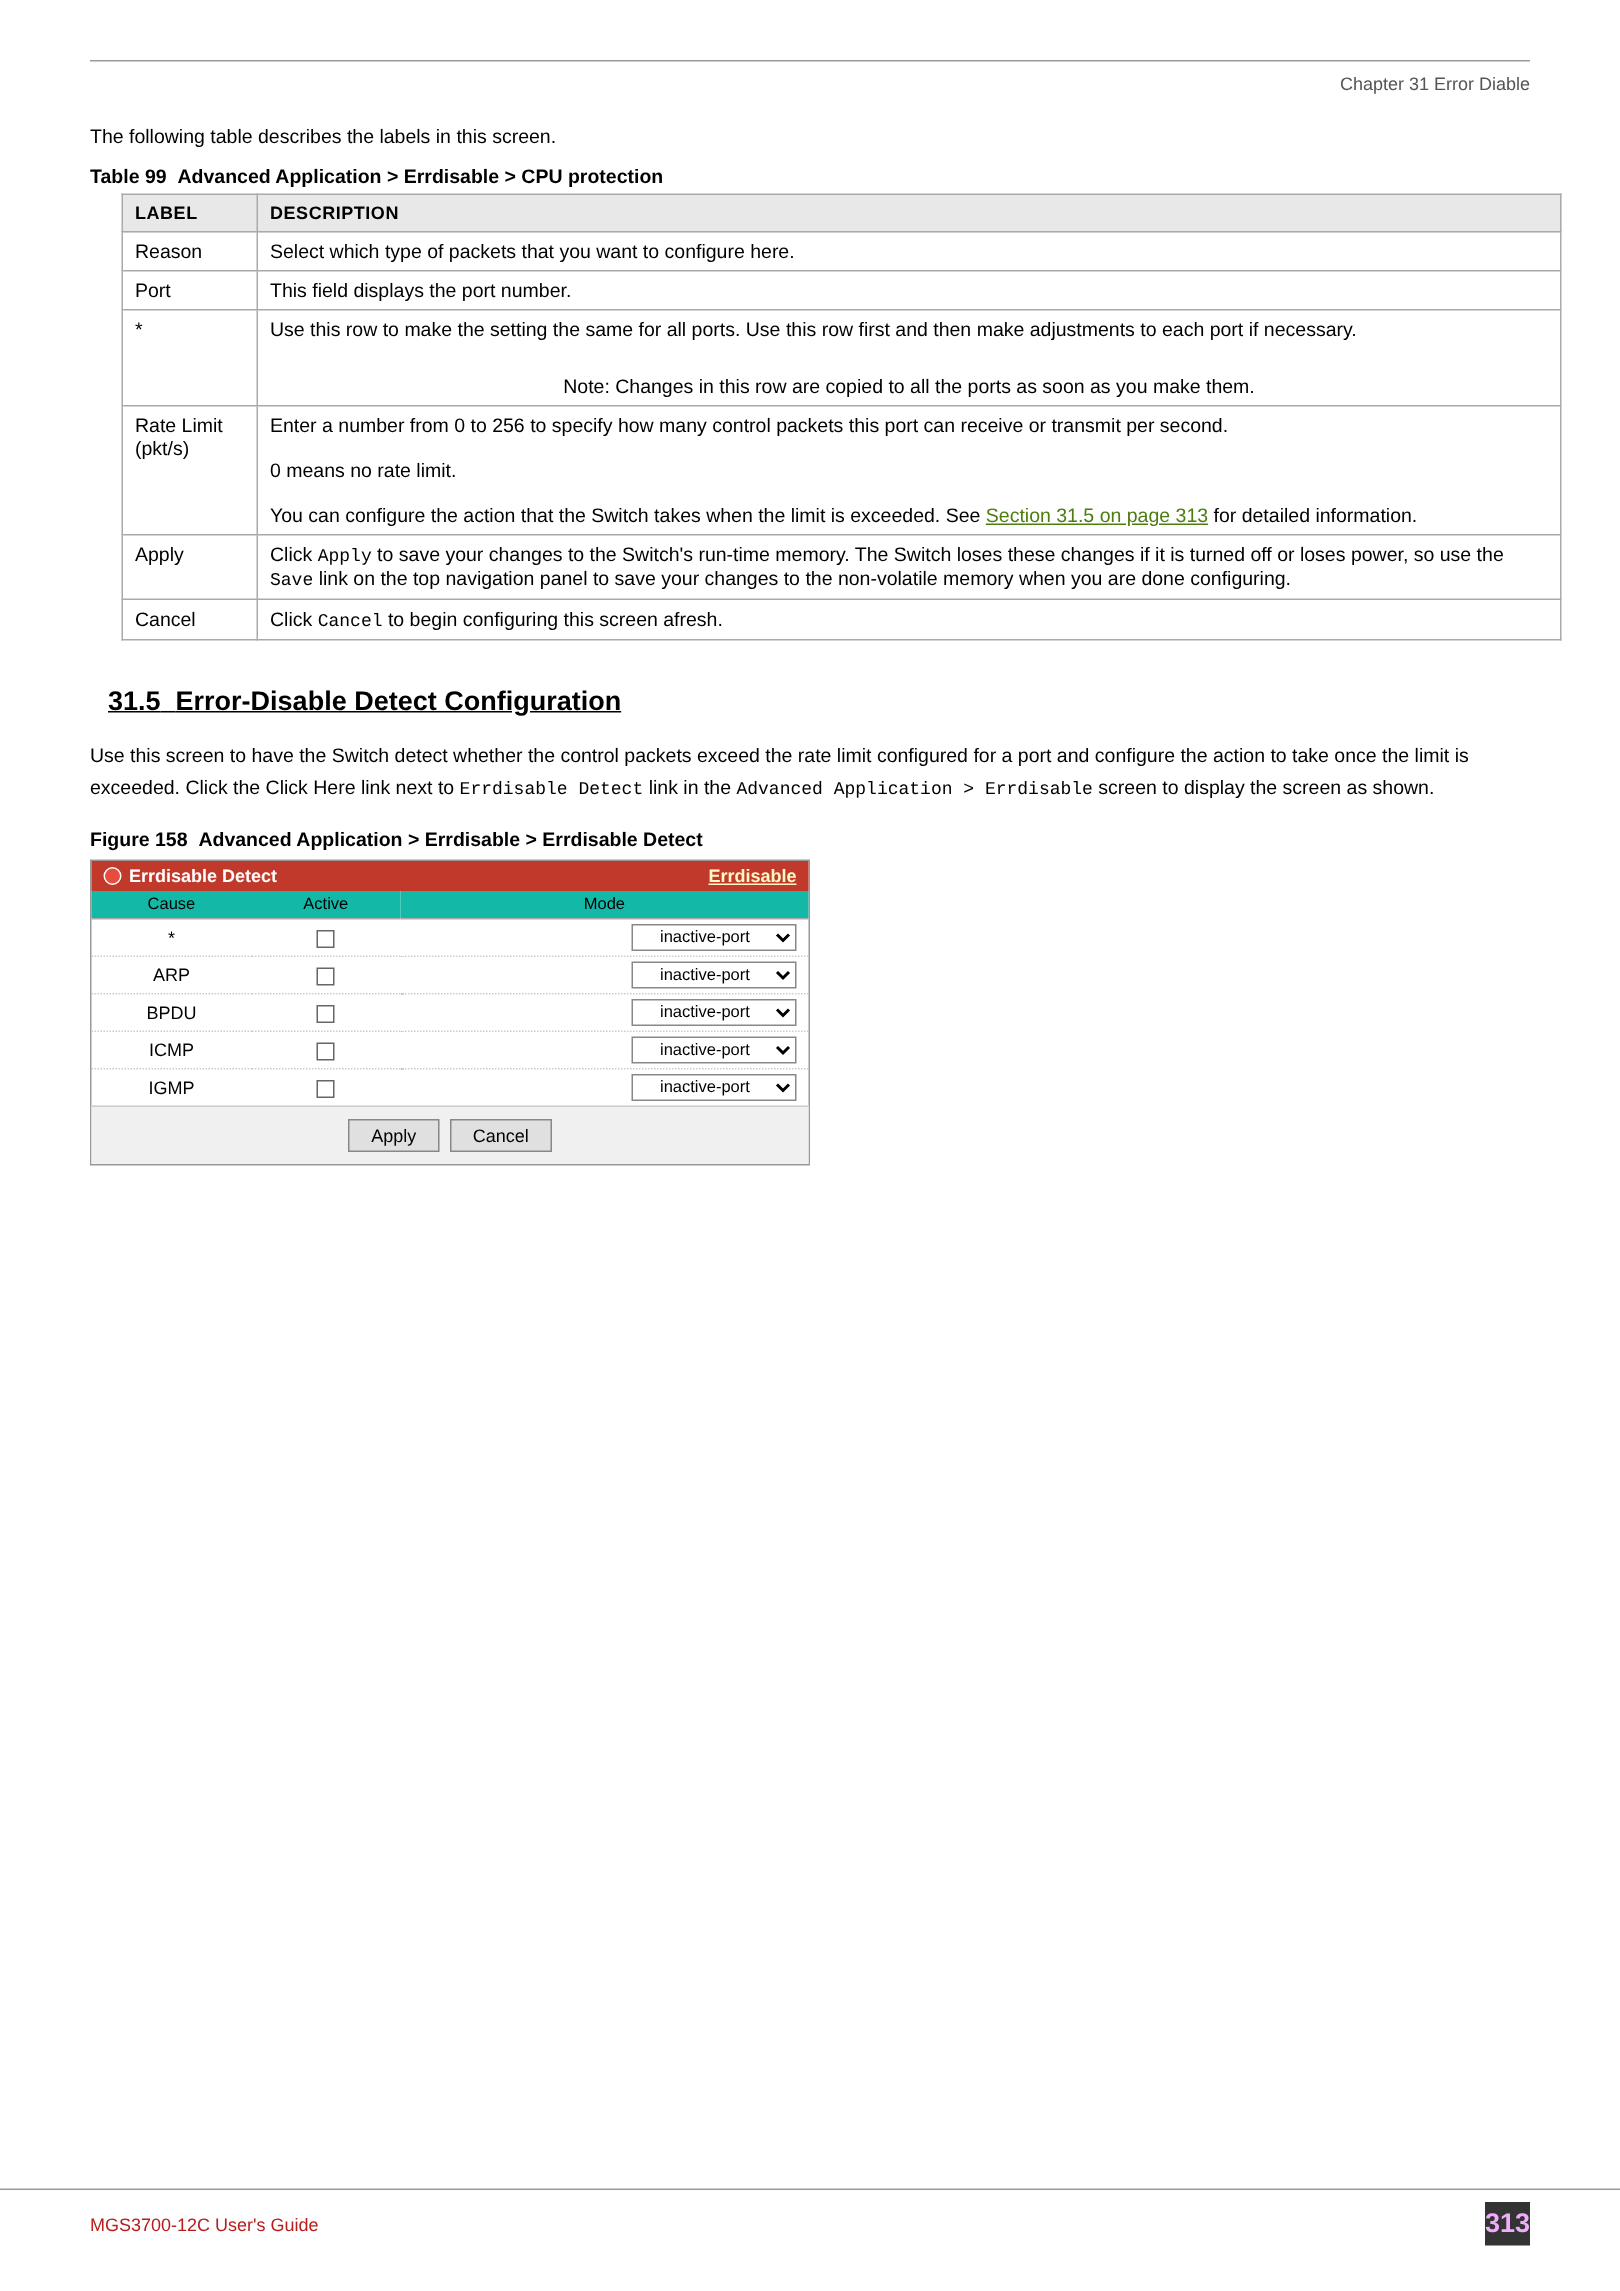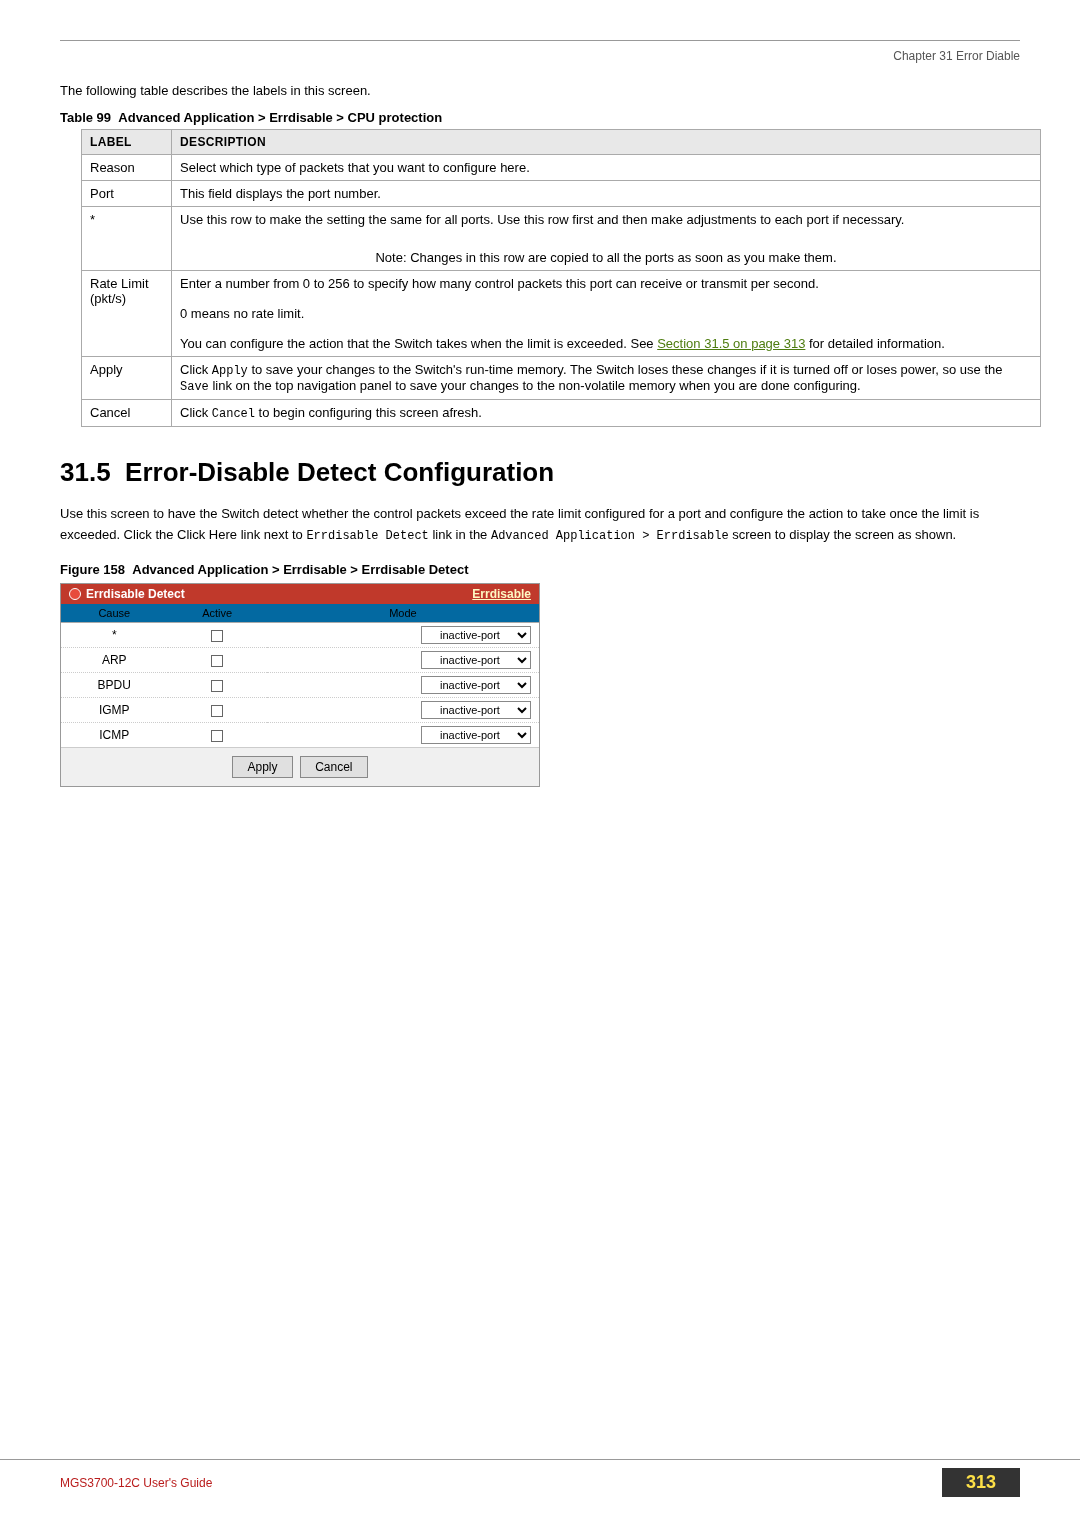--- a/index.html
+++ b/index.html
@@ -59,24 +59,25 @@
       padding: 5px 8px;
       font-size: 13px;
       vertical-align: top;
     }
     table.desc-table td.label-col {
       white-space: nowrap;
       font-size: 13px;
       min-width: 90px;
     }
     .section-heading {
-      font-size: 26px;
-      font-weight: bold;
-      margin: 24px 0 16px 0;
+      font-size: 18px;
+      font-weight: bold;
+      margin: 24px 0 16px 12px;
       border-bottom: none;
+      text-decoration: underline;
     }
     .section-intro {
       font-size: 13px;
       margin-bottom: 16px;
       line-height: 1.6;
     }
     .figure-caption {
       font-size: 13px;
       font-weight: bold;
       margin-bottom: 6px;
@@ -112,21 +113,21 @@
     .widget-title-bar .errdisable-link {
       color: #fef9c3;
       text-decoration: underline;
       font-size: 12px;
     }
     .widget-inner-table {
       width: 100%;
       border-collapse: collapse;
     }
     .widget-inner-table th {
-      background: #0369a1;
+      background: #14b8a6;
       font-size: 11px;
       font-weight: normal;
       padding: 3px 8px;
       text-align: center;
       border-bottom: 1px solid #aaa;
     }
     .widget-inner-table th:first-child {
       text-align: center;
     }
     .widget-inner-table td {
@@ -187,24 +188,24 @@
       right: 0;
       display: flex;
       justify-content: space-between;
       align-items: center;
       padding: 0 60px;
       border-top: 1px solid #999;
       padding-top: 8px;
     }
     .page-number-box {
       background: #333;
-      color: #fde047;
+      color: #f0abfc;
       font-size: 18px;
       font-weight: bold;
-      padding: 4px 24px;
+      padding: 4px 0;
     }
     .footer-left {
       font-size: 12px;
       color: #b91c1c;
     }
     .note-indent {
       text-align: center;
       margin-top: 8px;
     }
     .widget-inner-table tr:last-child td {
@@ -309,26 +310,26 @@
             <td class="cause-col">ARP</td>
             <td class="active-col"><span class="checkbox-mock"></span></td>
             <td class="mode-col"><select class="mode-select"><option value="inactive-port">inactive-port</option><option value="rate-control">rate-control</option></select></td>
           </tr>
           <tr>
             <td class="cause-col">BPDU</td>
             <td class="active-col"><span class="checkbox-mock"></span></td>
             <td class="mode-col"><select class="mode-select"><option value="inactive-port">inactive-port</option><option value="rate-control">rate-control</option></select></td>
           </tr>
           <tr>
+            <td class="cause-col">ICMP</td>
+            <td class="active-col"><span class="checkbox-mock"></span></td>
+            <td class="mode-col"><select class="mode-select"><option value="inactive-port">inactive-port</option><option value="rate-control">rate-control</option></select></td>
+          </tr>
+          <tr>
             <td class="cause-col">IGMP</td>
-            <td class="active-col"><span class="checkbox-mock"></span></td>
-            <td class="mode-col"><select class="mode-select"><option value="inactive-port">inactive-port</option><option value="rate-control">rate-control</option></select></td>
-          </tr>
-          <tr>
-            <td class="cause-col">ICMP</td>
             <td class="active-col"><span class="checkbox-mock"></span></td>
             <td class="mode-col"><select class="mode-select"><option value="inactive-port">inactive-port</option><option value="rate-control">rate-control</option></select></td>
           </tr>
         </tbody>
     </table>
     <div class="widget-footer">
       <button class="widget-btn">Apply</button>
       <button class="widget-btn">Cancel</button>
     </div>
   </div>

